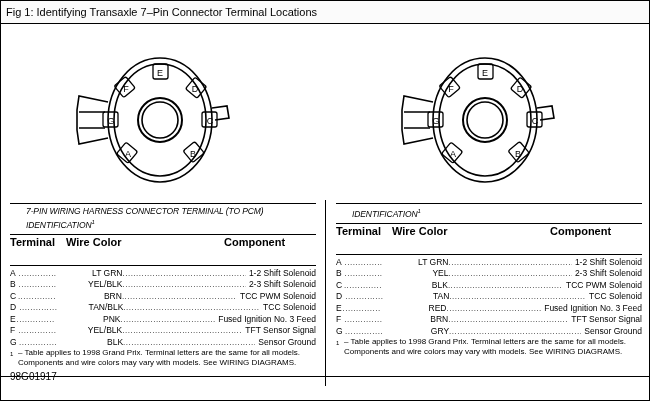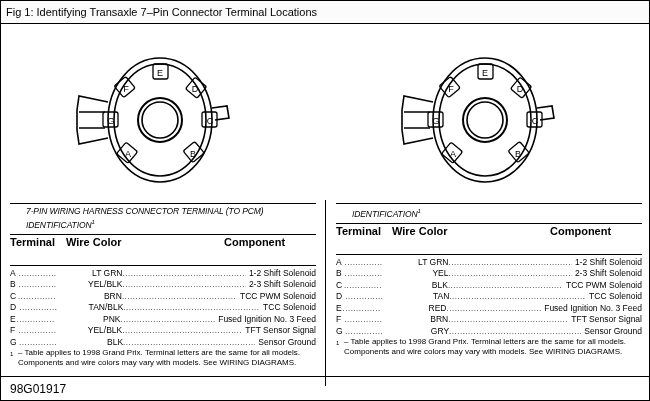--- a/index.html
+++ b/index.html
@@ -133,22 +133,22 @@
     width: 8px;
     font-size: 6px;
     padding-top: 1px;
   }
   .footnote .fn-text { flex: 1; }
   .sup { font-size: 6px; vertical-align: super; }
 
   .code {
     position: absolute;
     left: 10px;
-    top: 382px;
-    font-size: 12px;
+    top: 371px;
+    font-size: 10px;
   }
   .bottom-rule {
     position: absolute;
     left: 0; top: 376px;
     width: 650px;
     height: 1px;
     background: #000;
   }
   .outer-frame {
     position: absolute;

